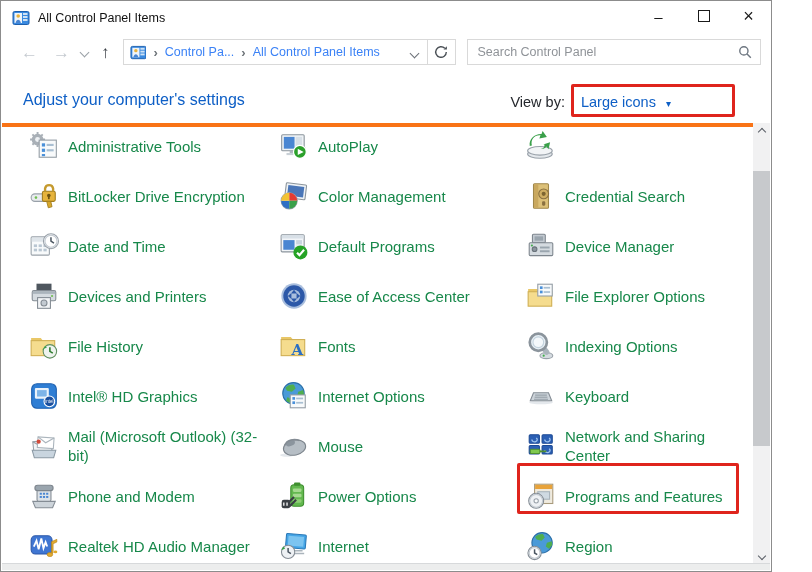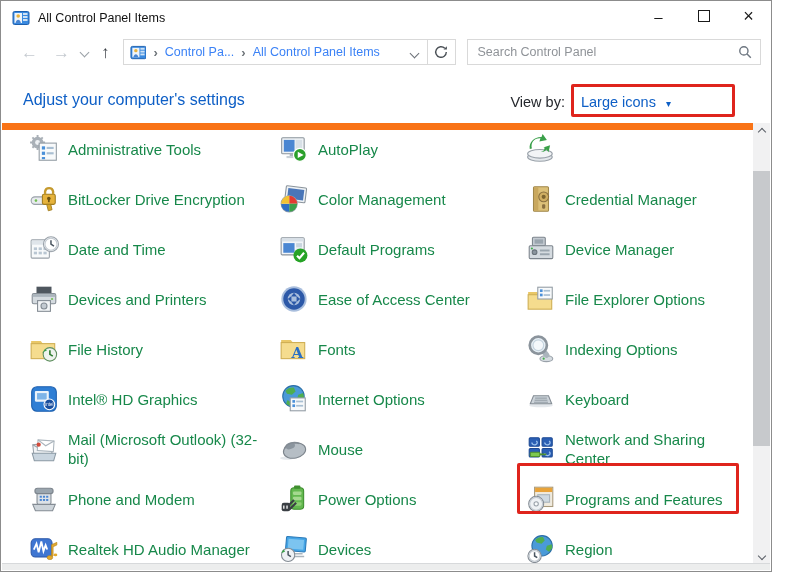--- a/index.html
+++ b/index.html
@@ -46,21 +46,21 @@
 
   
   .page-title{position:absolute;top:90px;left:22px;font-size:16px;color:var(--link-blue);}
   .viewby{position:absolute;top:93px;right:100px;font-size:14.5px;white-space:nowrap;}
   .viewby .vb-label{color:#24272c;margin-right:12px;}
   .viewby .vb-value{color:var(--link-blue);cursor:pointer;}
   .viewby .vb-tri{color:var(--link-blue);font-size:10px;margin-left:6px;cursor:pointer;}
 
   
   .content{position:absolute;top:122px;left:1px;right:18px;bottom:7px;overflow:hidden;
-    border-top:7px solid #f97316;}
+    border-top:4px solid #f97316;}
   .grid{position:absolute;top:-6px;left:27px;display:grid;grid-template-columns:250px 247px 251px;
     grid-auto-rows:50px;}
   .cell{display:flex;align-items:center;gap:9px;cursor:pointer;}
   .item-icon{width:30px;height:30px;flex:none;}
   .item-icon svg{width:30px;height:30px;display:block;}
   .item-label{font-size:15px;line-height:19px;color:var(--item-text);}
   .cell:nth-child(3n+1) .item-label{max-width:205px;}
   .cell:nth-child(3n+2) .item-label{max-width:200px;}
   .cell:nth-child(3n)   .item-label{max-width:162px;}
 
@@ -236,21 +236,21 @@
         <div class="cell">
           <span class="item-icon">
             <svg viewBox="0 0 28 28">
               <rect x="7" y="2.5" width="14" height="23" rx="1" fill="#dcc078" stroke="#a0874a"></rect>
               <rect x="7.5" y="3" width="4" height="22" fill="#c9a85e"></rect>
               <circle cx="16.5" cy="12" r="4.6" fill="#cfae62" stroke="#8a7040"></circle>
               <circle cx="16.5" cy="12" r="1.9" fill="#7d6530"></circle>
               <rect x="15" y="19" width="3" height="4" rx="1" fill="#8a7040"></rect>
             </svg>
           </span>
-          <span class="item-label">Credential Manager</span>
+          <span class="item-label">Credential Search</span>
         </div>
         <div class="cell">
           <span class="item-icon">
             <svg viewBox="0 0 28 28">
               <rect x="2" y="5.5" width="17" height="17" rx="1" fill="#f8fafb" stroke="#99a1a9"></rect>
               <rect x="2.5" y="6" width="16" height="4" fill="#dfe5ea"></rect>
               <g fill="#b9c6d2">
                 <rect x="4.5" y="12.5" width="3" height="2.5"></rect>
                 <rect x="9" y="12.5" width="3" height="2.5"></rect>
                 <rect x="13.5" y="12.5" width="3" height="2.5"></rect>
@@ -519,21 +519,21 @@
               <g transform="rotate(5 15 10)">
                 <rect x="6.5" y="3" width="18.5" height="13" rx="1" fill="#45a5e6" stroke="#2b7ab8"></rect>
                 <rect x="8.5" y="5" width="14.5" height="9" fill="#7cc4f0"></rect>
               </g>
               <path d="M13 18.5h9M11.5 21h12" stroke="#aab4bc" stroke-width="1.4"></path>
               <circle cx="8.5" cy="19.5" r="6.2" fill="#eef1f4" stroke="#848c94"></circle>
               <path d="M8.5 15.8v3.7l2.6 1.6" fill="none" stroke="#4a5560" stroke-width="1.4"></path>
               <path d="M2.3 18a6.2 6.2 0 012-3.5l1.4 1.8-3.4 1.7z" fill="#3aa04a"></path>
             </svg>
           </span>
-          <span class="item-label">Devices</span>
+          <span class="item-label">Internet</span>
         </div>
         <div class="cell">
           <span class="item-icon">
             <svg viewBox="0 0 28 28">
               <circle cx="15" cy="11" r="9.5" fill="#4a9ad8" stroke="#2b6fa8"></circle>
               <path d="M8.5 5.5c2-2 5-3 7.5-2.5l1.5 3-3 3-4.5-1z" fill="#4fae4f"></path>
               <path d="M19.5 11l4.5-1.5.5 3.5-3 3.5-3-2z" fill="#4fae4f"></path>
               <path d="M9 14.5l3 1.5-.5 3-3.5-1.5z" fill="#4fae4f"></path>
               <circle cx="8" cy="20.5" r="6.2" fill="#eef1f4" stroke="#848c94"></circle>
               <circle cx="8" cy="20.5" r="5" fill="#fff" stroke="#c3cad1"></circle>

